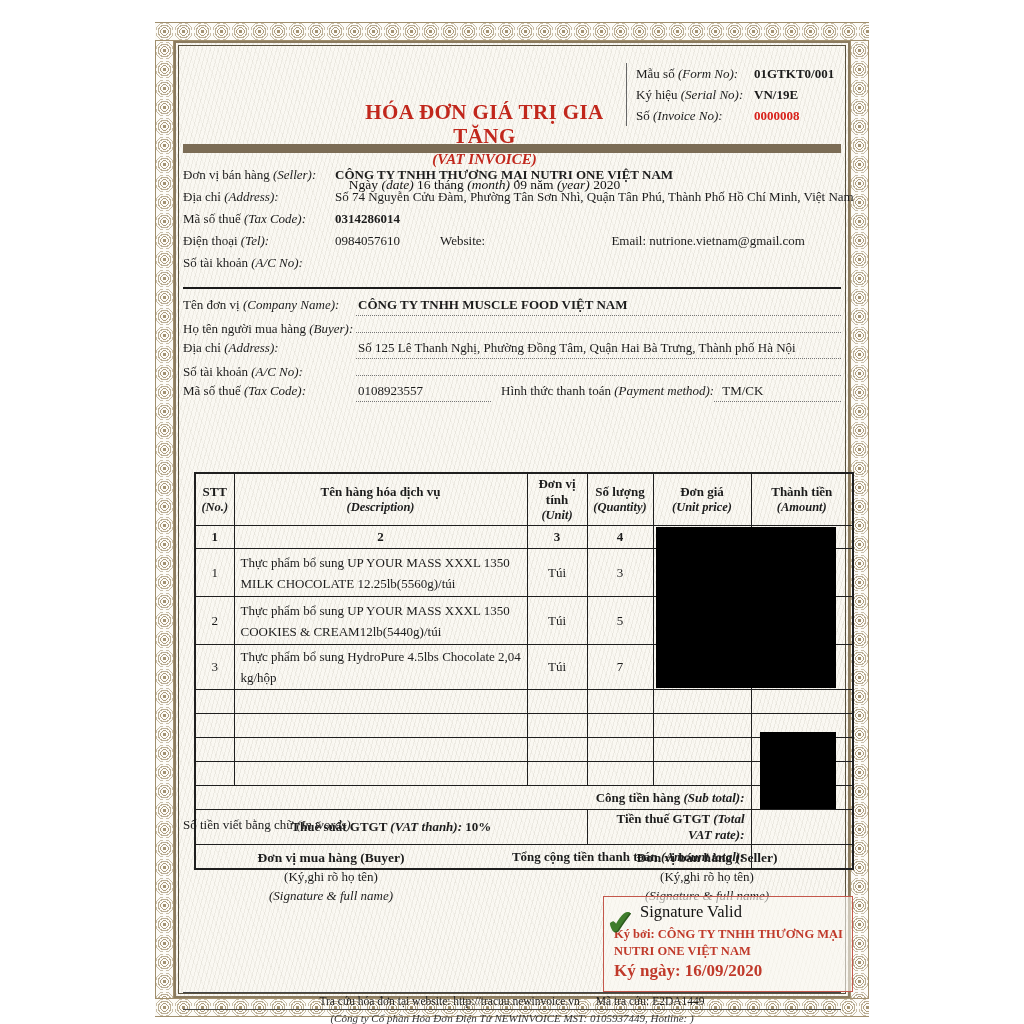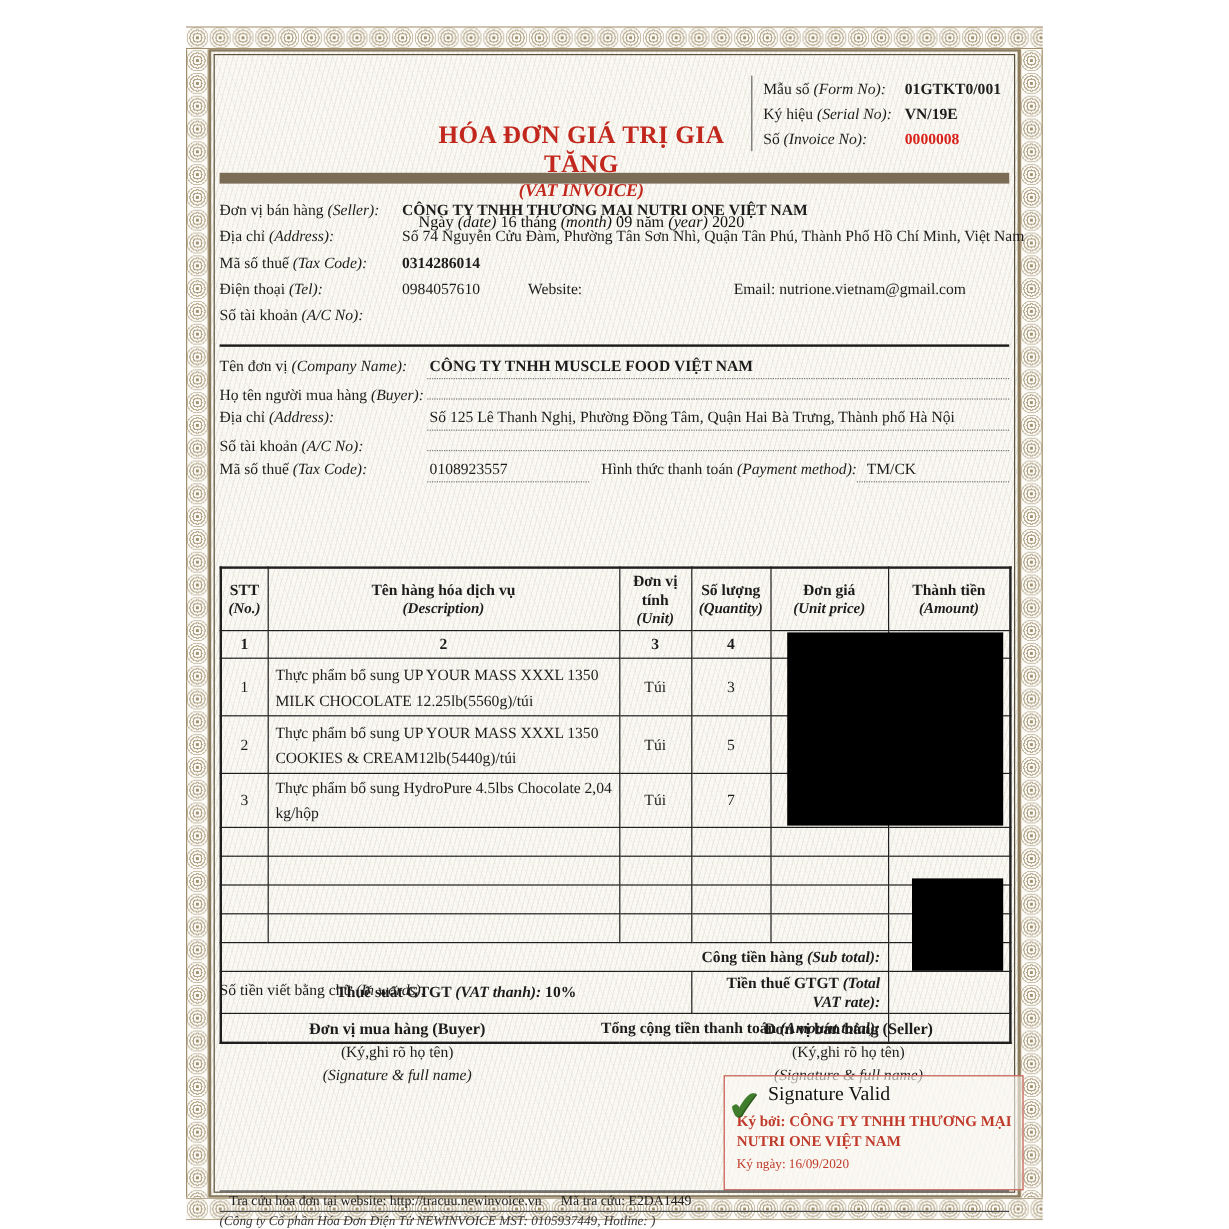--- a/index.html
+++ b/index.html
@@ -55,21 +55,21 @@
   .lbl-s{width:152px;flex:none;}
   .lbl-b{width:173px;flex:none;}
   .val{white-space:nowrap;}
   .dotfill{flex:1;border-bottom:1px dotted #777;min-height:15px;padding-left:2px;white-space:nowrap;overflow:hidden;}
   .sepline{position:absolute;top:227px;left:0;width:100%;border-top:2px solid #1b1b1b;}
 
   
   .items{position:absolute;left:0;top:412px;width:658px;}
   table{border-collapse:collapse;table-layout:fixed;width:658px;}
   td,th{border:1px solid #1f1f1f;padding:1px 4px;font-size:13px;vertical-align:middle;}
-  table{border:2px solid #1f1f1f;}
+  table{border:2px solid #1f1f1f;margin-left:11px;}
   th{font-weight:bold;text-align:center;padding:2px 2px;}
   .th-en{font-style:italic;font-weight:bold;font-size:12.5px;}
   .idx td{text-align:center;font-weight:bold;height:20px;}
   .c{text-align:center;}
   .desc{padding-left:6px;line-height:21px;}
   .rowtall td{height:45px;}
   .rowmed td{height:25px;}
   .rowempty td{height:21px;}
   .tot td{height:21px;}
   .tot .tlabel{text-align:right;font-weight:bold;padding-right:6px;}
@@ -90,24 +90,24 @@
   .sigcol.sellerc{width:268px;}
   .sig-title{font-weight:bold;font-size:13.5px;}
 
   
   .stamp{position:absolute;left:420px;top:836px;width:230px;height:86px;border:1px solid #c4574b;
     padding:4px 8px 4px 10px;background:rgba(250,248,242,0.6);}
   .stamp-title{font-size:16.5px;color:#111;margin-left:26px;line-height:22px;}
   .check{position:absolute;left:2px;top:8px;font-size:34px;line-height:34px;color:#3f7d2c;
     text-shadow:1px 1px 0 #2c5a1e;transform:rotate(-4deg);font-family:"DejaVu Sans",sans-serif;}
   .stamp-red{color:#c03a2b;font-weight:bold;font-size:12.5px;line-height:17px;margin-top:3px;}
-  .stamp-date{color:#c03a2b;font-weight:normal;font-size:11px;line-height:17px;margin-top:2px;}
-
-  
-  .footer{position:absolute;left:0;top:932px;width:100%;text-align:left;}
+  .stamp-date{color:#c03a2b;font-weight:bold;font-size:17px;line-height:17px;margin-top:2px;}
+
+  
+  .footer{position:absolute;left:0;top:932px;width:100%;text-align:center;}
   .f1{font-size:11.5px;border-top:1px solid #444;border-bottom:1px solid #444;padding:1px 0;line-height:14px;}
   .f1 span{margin:0 8px;}
   .f2{font-size:11px;font-style:italic;color:#333;margin-top:2px;line-height:13px;}
 </style>
 </head>
 <body>
 
 <div class="certificate">
   <div class="lace t"></div>
   <div class="lace b"></div>

